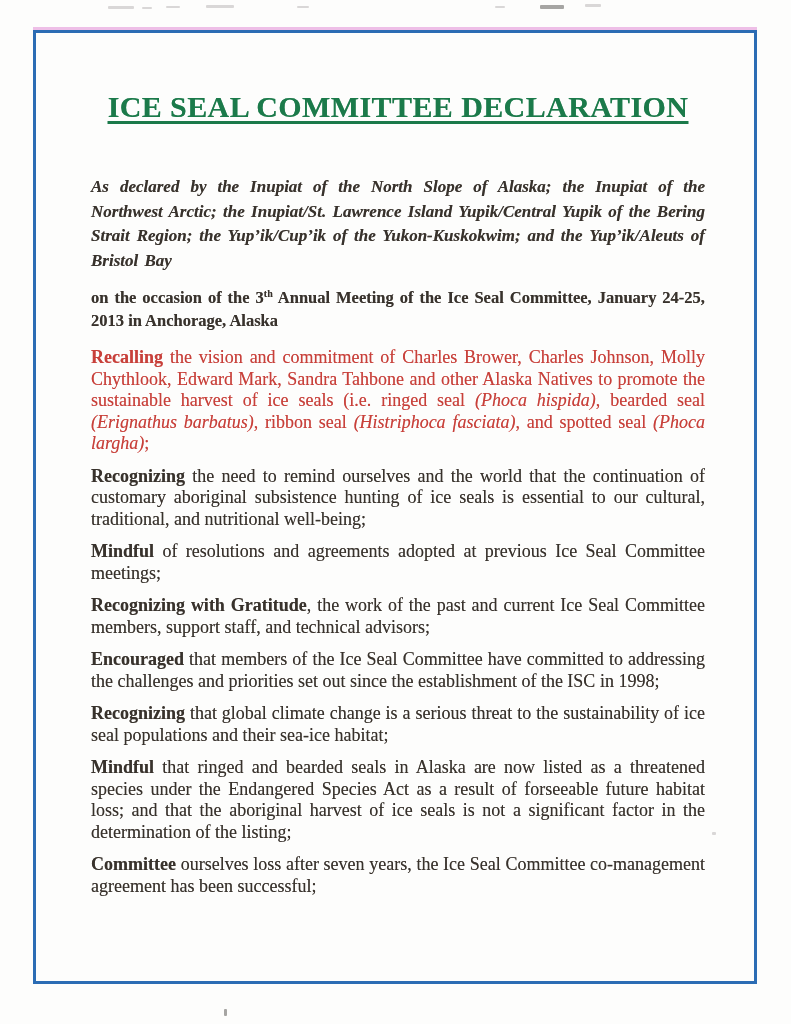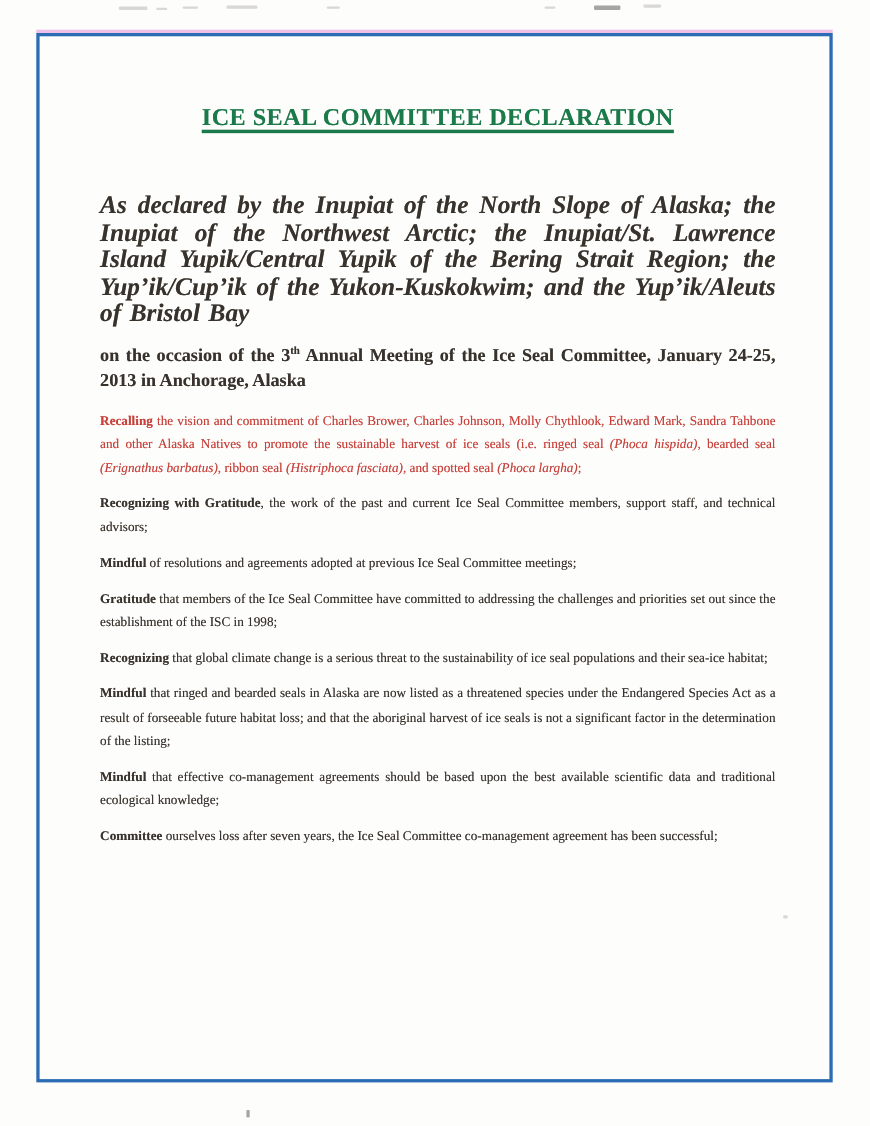--- a/index.html
+++ b/index.html
@@ -43,49 +43,49 @@
     background: rgba(226,140,214,0.55);
   }
   .content {
     position: absolute; inset: 0;
     padding: 58px 49px 0 55px;
     color: var(--body-text, #38322c);
     text-shadow: 0 0 0.4px rgba(56,50,44,0.55);
   }
   h1.title {
     margin: 0 0 52px 0;
-    font-size: 22px;
+    font-size: 30px;
     line-height: 32px;
     font-weight: bold;
     letter-spacing: 0.4px;
     text-align: center;
     color: var(--title-green, #1b7a4a);
     text-decoration: underline;
     text-decoration-thickness: 2.5px;
     text-underline-offset: 4px;
     text-shadow: 0 0 0.4px rgba(27,122,74,0.6);
   }
   p { margin: 0; text-align: justify; }
   p.intro {
-    font-size: 23px;
+    font-size: 17px;
     line-height: 24.5px;
     font-weight: bold;
     font-style: italic;
     margin-bottom: 13px;
     word-spacing: 2px;
   }
   p.occasion {
     font-size: 16.5px;
     line-height: 23px;
     font-weight: bold;
     margin-bottom: 15px;
   }
   p.occasion sup { font-size: 10px; line-height: 0; }
   p.clause {
-    font-size: 12px;
+    font-size: 18px;
     line-height: 21.5px;
     margin-bottom: 11px;
   }
   p.clause .lead { font-weight: bold; }
   p.clause.red {
     color: var(--accent-red, #c8403a);
     text-shadow: 0 0 0.4px rgba(200,64,58,0.55);
   }
   .seg-i { font-style: italic; }
 </style>
@@ -109,30 +109,30 @@
     <div class="content">
 
       <h1 class="title">ICE SEAL COMMITTEE DECLARATION</h1>
 
       <p class="intro">As declared by the Inupiat of the North Slope of Alaska; the Inupiat of the Northwest Arctic; the Inupiat/St. Lawrence Island Yupik/Central Yupik of the Bering Strait Region; the Yup’ik/Cup’ik of the Yukon-Kuskokwim; and the Yup’ik/Aleuts of Bristol Bay</p>
 
       <p class="occasion"><span>on the occasion of the 3</span><sup>th</sup><span> Annual Meeting of the Ice Seal Committee, January 24-25, 2013 in Anchorage, Alaska</span></p>
 
       <p class="clause red"><span class="lead">Recalling</span><span> the vision and commitment of Charles Brower, Charles Johnson, Molly Chythlook, Edward Mark, Sandra Tahbone and other Alaska Natives to promote the sustainable harvest of ice seals (i.e. ringed seal </span><span class="seg-i">(Phoca hispida)</span><span>, bearded seal </span><span class="seg-i">(Erignathus barbatus)</span><span>, ribbon seal </span><span class="seg-i">(Histriphoca fasciata)</span><span>, and spotted seal </span><span class="seg-i">(Phoca largha)</span><span>;</span></p>
 
+      <p class="clause"><span class="lead">Recognizing</span><span> the need to remind ourselves and the world that the continuation of customary aboriginal subsistence hunting of ice seals is essential to our cultural, traditional, and nutritional well-being;</span></p>
+
+      <p class="clause"><span class="lead">Mindful</span><span> of resolutions and agreements adopted at previous Ice Seal Committee meetings;</span></p>
 
       <p class="clause"><span class="lead">Recognizing with Gratitude</span><span>, the work of the past and current Ice Seal Committee members, support staff, and technical advisors;</span></p>
 
-      <p class="clause"><span class="lead">Mindful</span><span> of resolutions and agreements adopted at previous Ice Seal Committee meetings;</span></p>
-
-      <p class="clause"><span class="lead">Gratitude</span><span> that members of the Ice Seal Committee have committed to addressing the challenges and priorities set out since the establishment of the ISC in 1998;</span></p>
+      <p class="clause"><span class="lead">Encouraged</span><span> that members of the Ice Seal Committee have committed to addressing the challenges and priorities set out since the establishment of the ISC in 1998;</span></p>
 
       <p class="clause"><span class="lead">Recognizing</span><span> that global climate change is a serious threat to the sustainability of ice seal populations and their sea-ice habitat;</span></p>
 
       <p class="clause"><span class="lead">Mindful</span><span> that ringed and bearded seals in Alaska are now listed as a threatened species under the Endangered Species Act as a result of forseeable future habitat loss; and that the aboriginal harvest of ice seals is not a significant factor in the determination of the listing;</span></p>
 
-      <p class="clause"><span class="lead">Mindful</span><span> that effective co-management agreements should be based upon the best available scientific data and traditional ecological knowledge;</span></p>
 
       <p class="clause"><span class="lead">Committee</span><span> ourselves loss after seven years, the Ice Seal Committee co-management agreement has been successful;</span></p>
 
     </div>
   </div>
 </div>
 
 </body></html>

